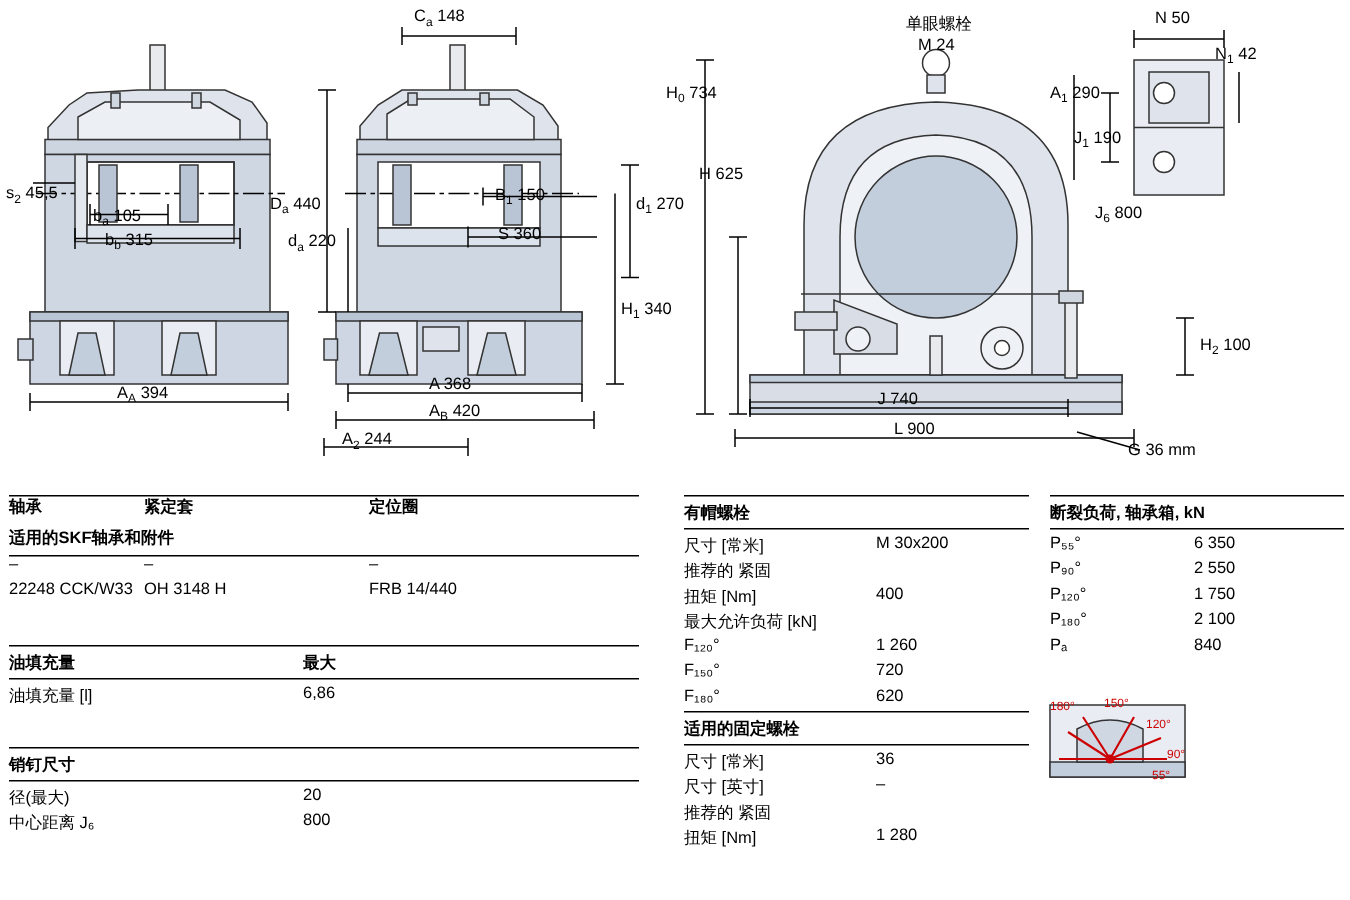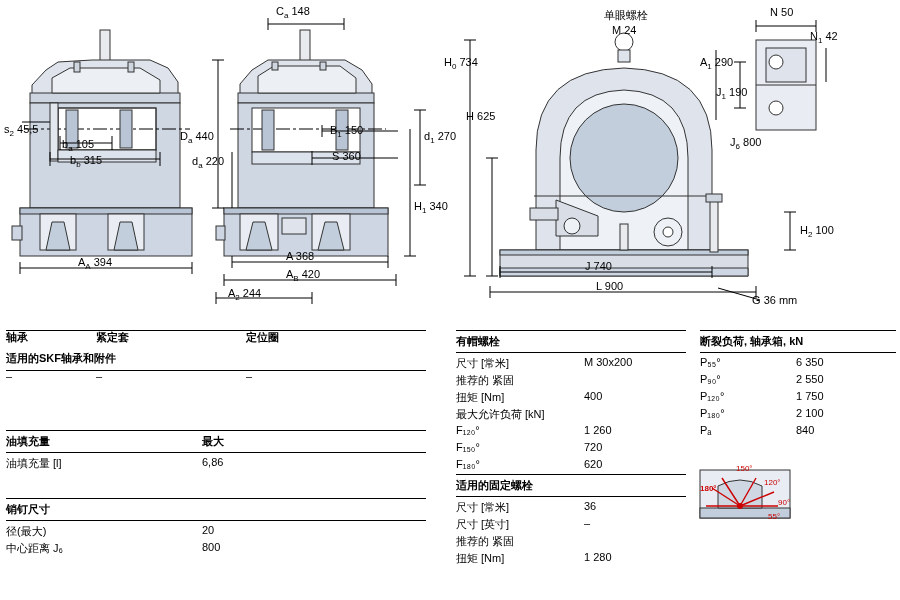--- a/index.html
+++ b/index.html
@@ -258,21 +258,21 @@
 <div class="lbl" style="left:596px;top:280px;"><span>L</span> <span>900</span></div>
 <div class="lbl" style="left:800px;top:224px;"><span>H</span><span class="sub">2</span> <span>100</span></div>
 <div class="lbl" style="left:752px;top:294px;"><span>G</span> <span>36 mm</span></div>
 
 <div class="lbl" style="left:770px;top:6px;"><span>N</span> <span>50</span></div>
 <div class="lbl" style="left:810px;top:30px;"><span>N</span><span class="sub">1</span> <span>42</span></div>
 <div class="lbl" style="left:700px;top:56px;"><span>A</span><span class="sub">1</span> <span>290</span></div>
 <div class="lbl" style="left:716px;top:86px;"><span>J</span><span class="sub">1</span> <span>190</span></div>
 <div class="lbl" style="left:730px;top:136px;"><span>J</span><span class="sub">6</span> <span>800</span></div>
 
-<div class="lbl" style="left:700px;top:484px;color:#cc0000;font-size:8px;font-weight:bold;">180°</div>
+<div class="lbl" style="left:700px;top:466px;color:#cc0000;font-size:8px;">180°</div>
 <div class="lbl" style="left:736px;top:464px;color:#cc0000;font-size:8px;">150°</div>
 <div class="lbl" style="left:764px;top:478px;color:#cc0000;font-size:8px;">120°</div>
 <div class="lbl" style="left:778px;top:498px;color:#cc0000;font-size:8px;">90°</div>
 <div class="lbl" style="left:768px;top:512px;color:#cc0000;font-size:8px;">55°</div>
 
 <div class="tbl" style="left:6px;top:330px;width:420px;">
   <div class="rule" style="left:0;top:0;width:420px;"></div>
   <div style="position:relative;height:18px;">
     <div class="c hdr" style="left:0;top:0;">轴承</div>
     <div class="c hdr" style="left:90px;top:0;">紧定套</div>
@@ -280,20 +280,25 @@
   </div>
   <div style="position:relative;height:18px;">
     <div class="c hdr" style="left:0;top:3px;">适用的SKF轴承和附件</div>
   </div>
   <div class="rule" style="left:0;top:40px;width:420px;"></div>
   <div class="row" style="top:4px;">
     <div class="c" style="left:0;top:0;">–</div>
     <div class="c" style="left:90px;top:0;">–</div>
     <div class="c" style="left:240px;top:0;">–</div>
   </div>
+  <div class="row" style="top:4px;">
+    <div class="c" style="left:0;top:0;">22248 CCK/W33</div>
+    <div class="c" style="left:90px;top:0;">OH 3148 H</div>
+    <div class="c" style="left:240px;top:0;">FRB 14/440</div>
+  </div>
 </div>
 
 <div class="tbl" style="left:6px;top:430px;width:420px;">
   <div class="rule" style="left:0;top:0;width:420px;"></div>
   <div style="position:relative;height:20px;">
     <div class="c hdr" style="left:0;top:4px;">油填充量</div>
     <div class="c hdr" style="left:196px;top:4px;">最大</div>
   </div>
   <div class="rule" style="left:0;top:22px;width:420px;"></div>
   <div class="row" style="top:6px;">

